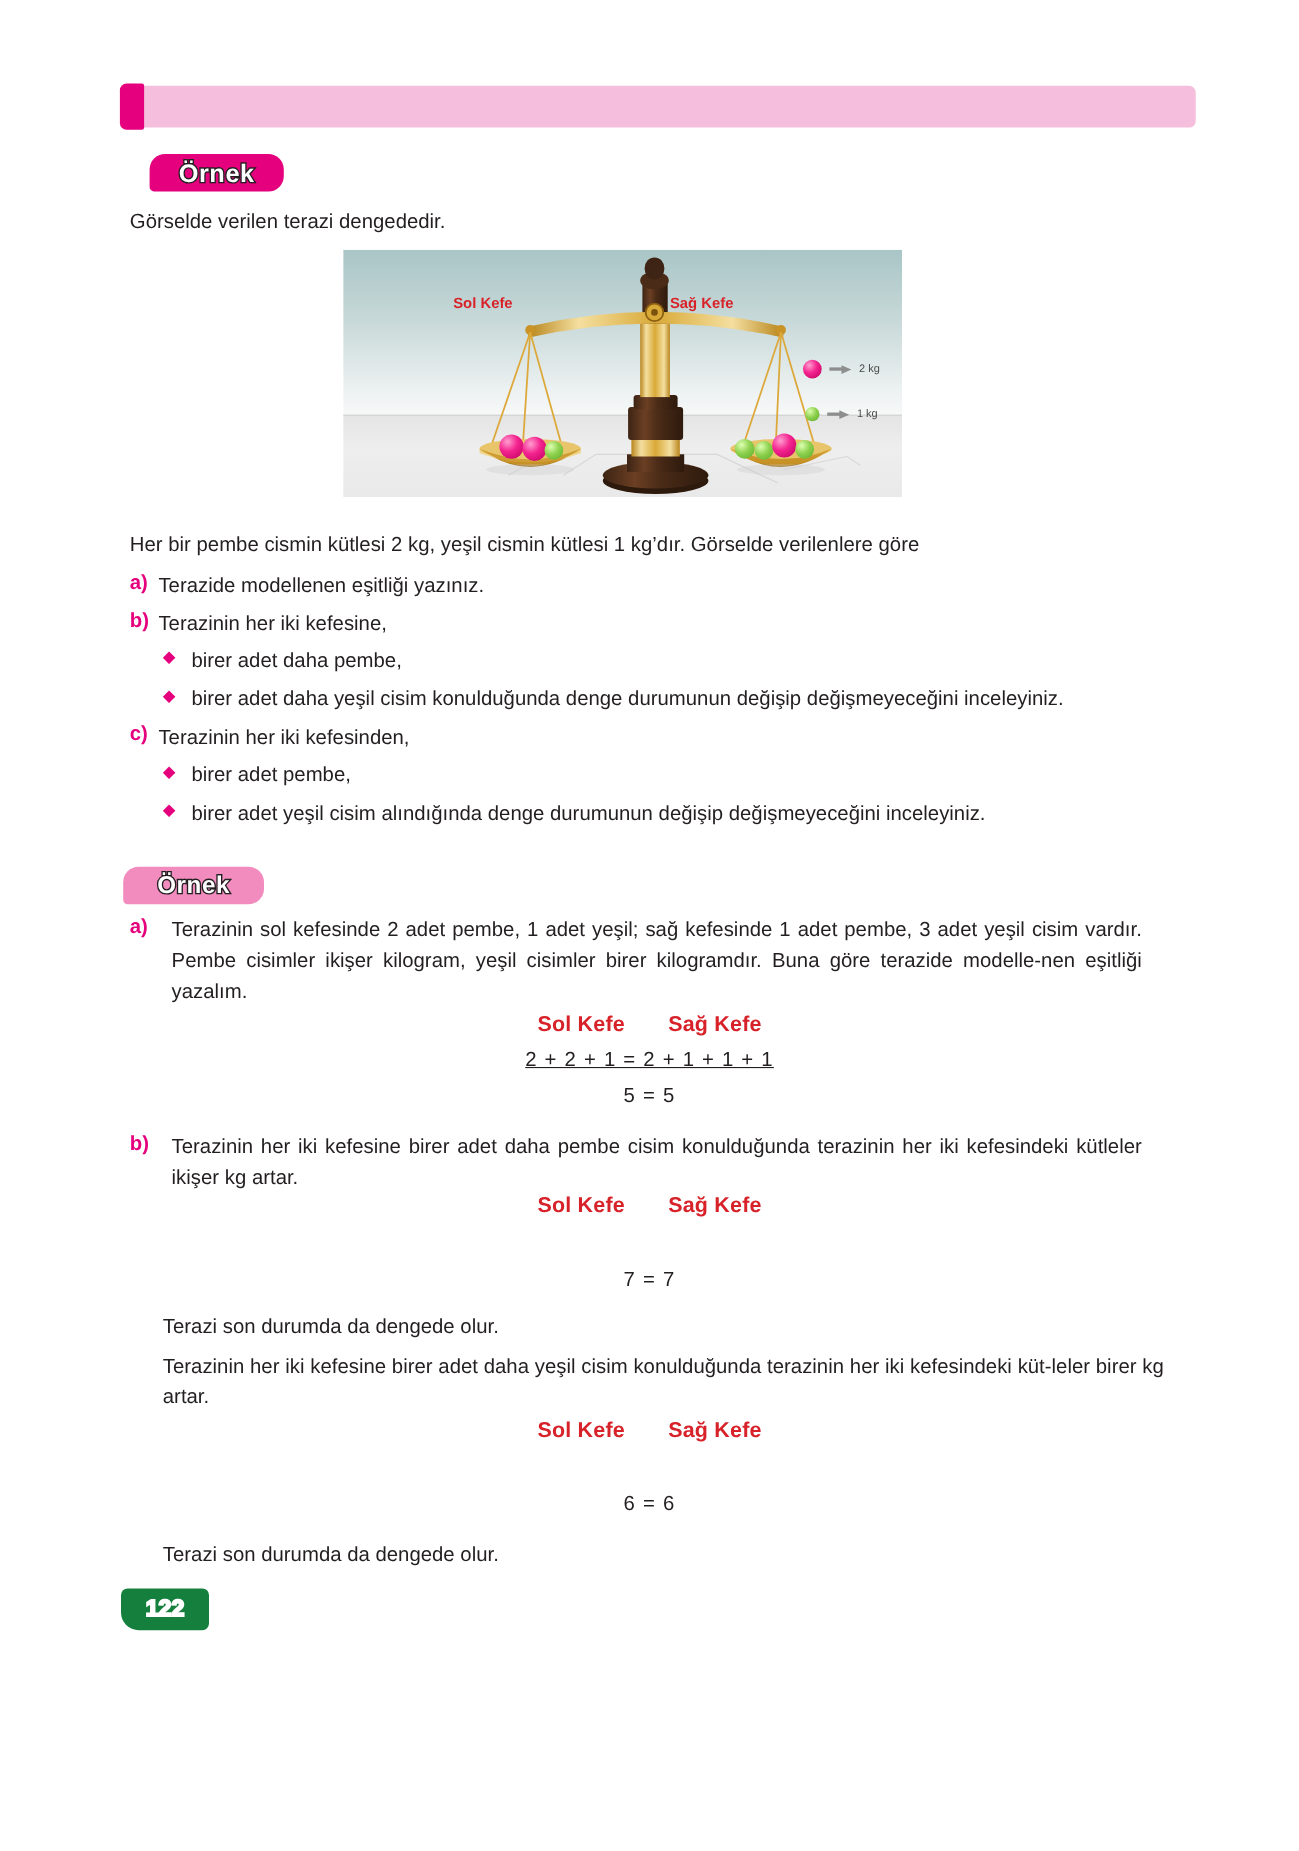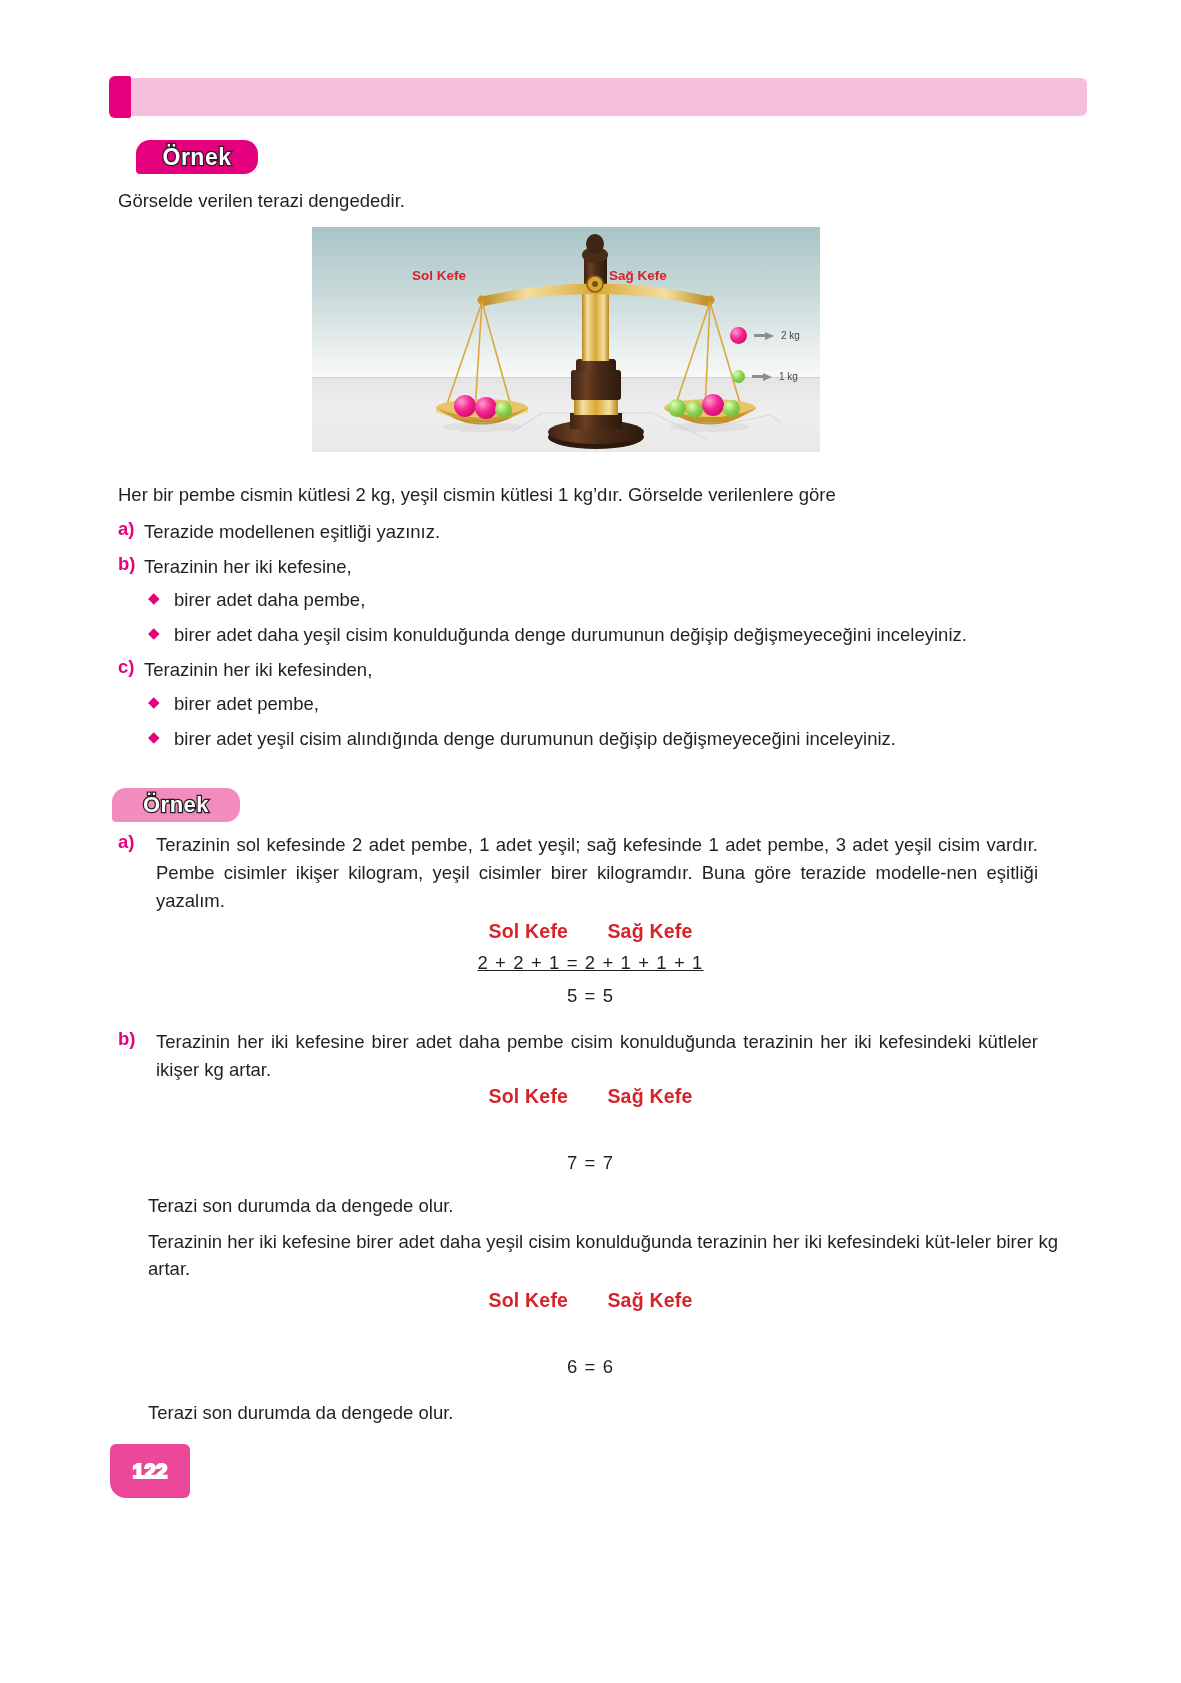--- a/index.html
+++ b/index.html
@@ -117,22 +117,22 @@
   .ball{border-radius:50%;display:inline-block;}
   .ball.pink{
     background:radial-gradient(circle at 34% 30%,#ff9ed0 0%,#f4248f 42%,#cf0a6e 80%,#a80058 100%);
   }
   .ball.green{
     background:radial-gradient(circle at 34% 30%,#ddffb0 0%,#8ed14f 45%,#6bb734 82%,#4e9324 100%);
   }
 
   
   .pagenum{
-    position:absolute;left:110px;top:1444px;width:80px;height:54px;
-    background:#ec4899;border-radius:6px 6px 6px 16px;
+    position:absolute;left:110px;top:1444px;width:80px;height:38px;
+    background:#15803d;border-radius:6px 6px 6px 16px;
     display:flex;align-items:center;justify-content:center;
     color:#ffffff;font-weight:bold;font-size:21px;
     -webkit-text-stroke:2px #ffffff;
   }
 </style>
 </head>
 <body>
 
 <div class="page">
 

